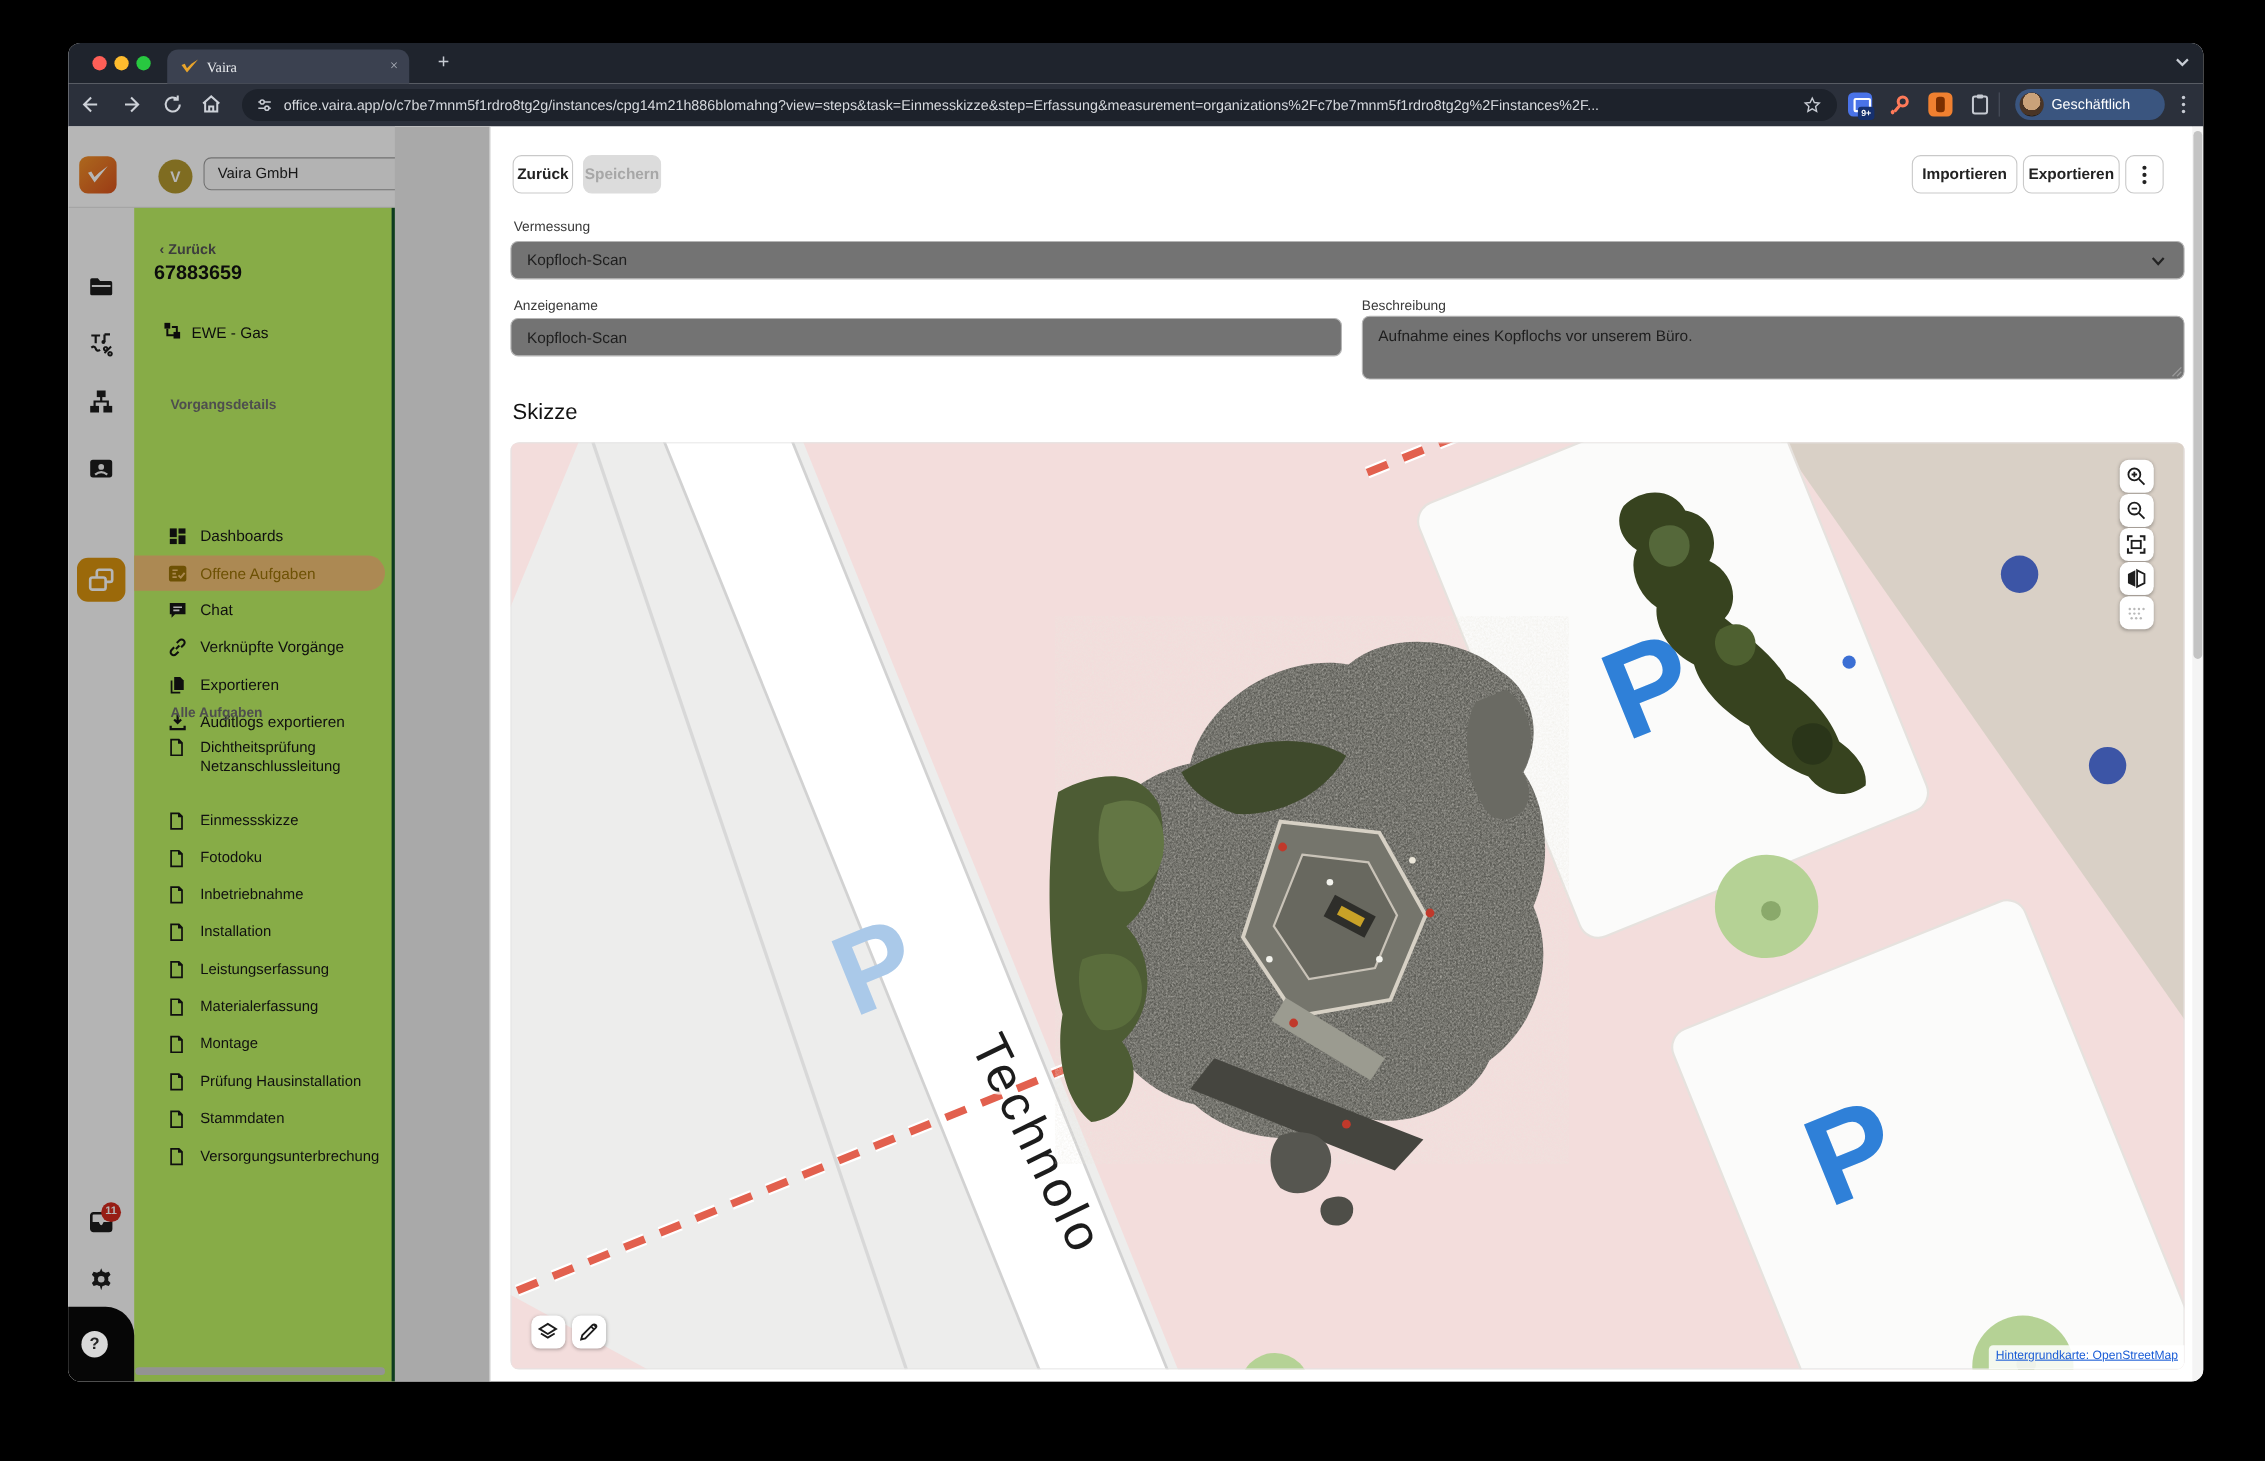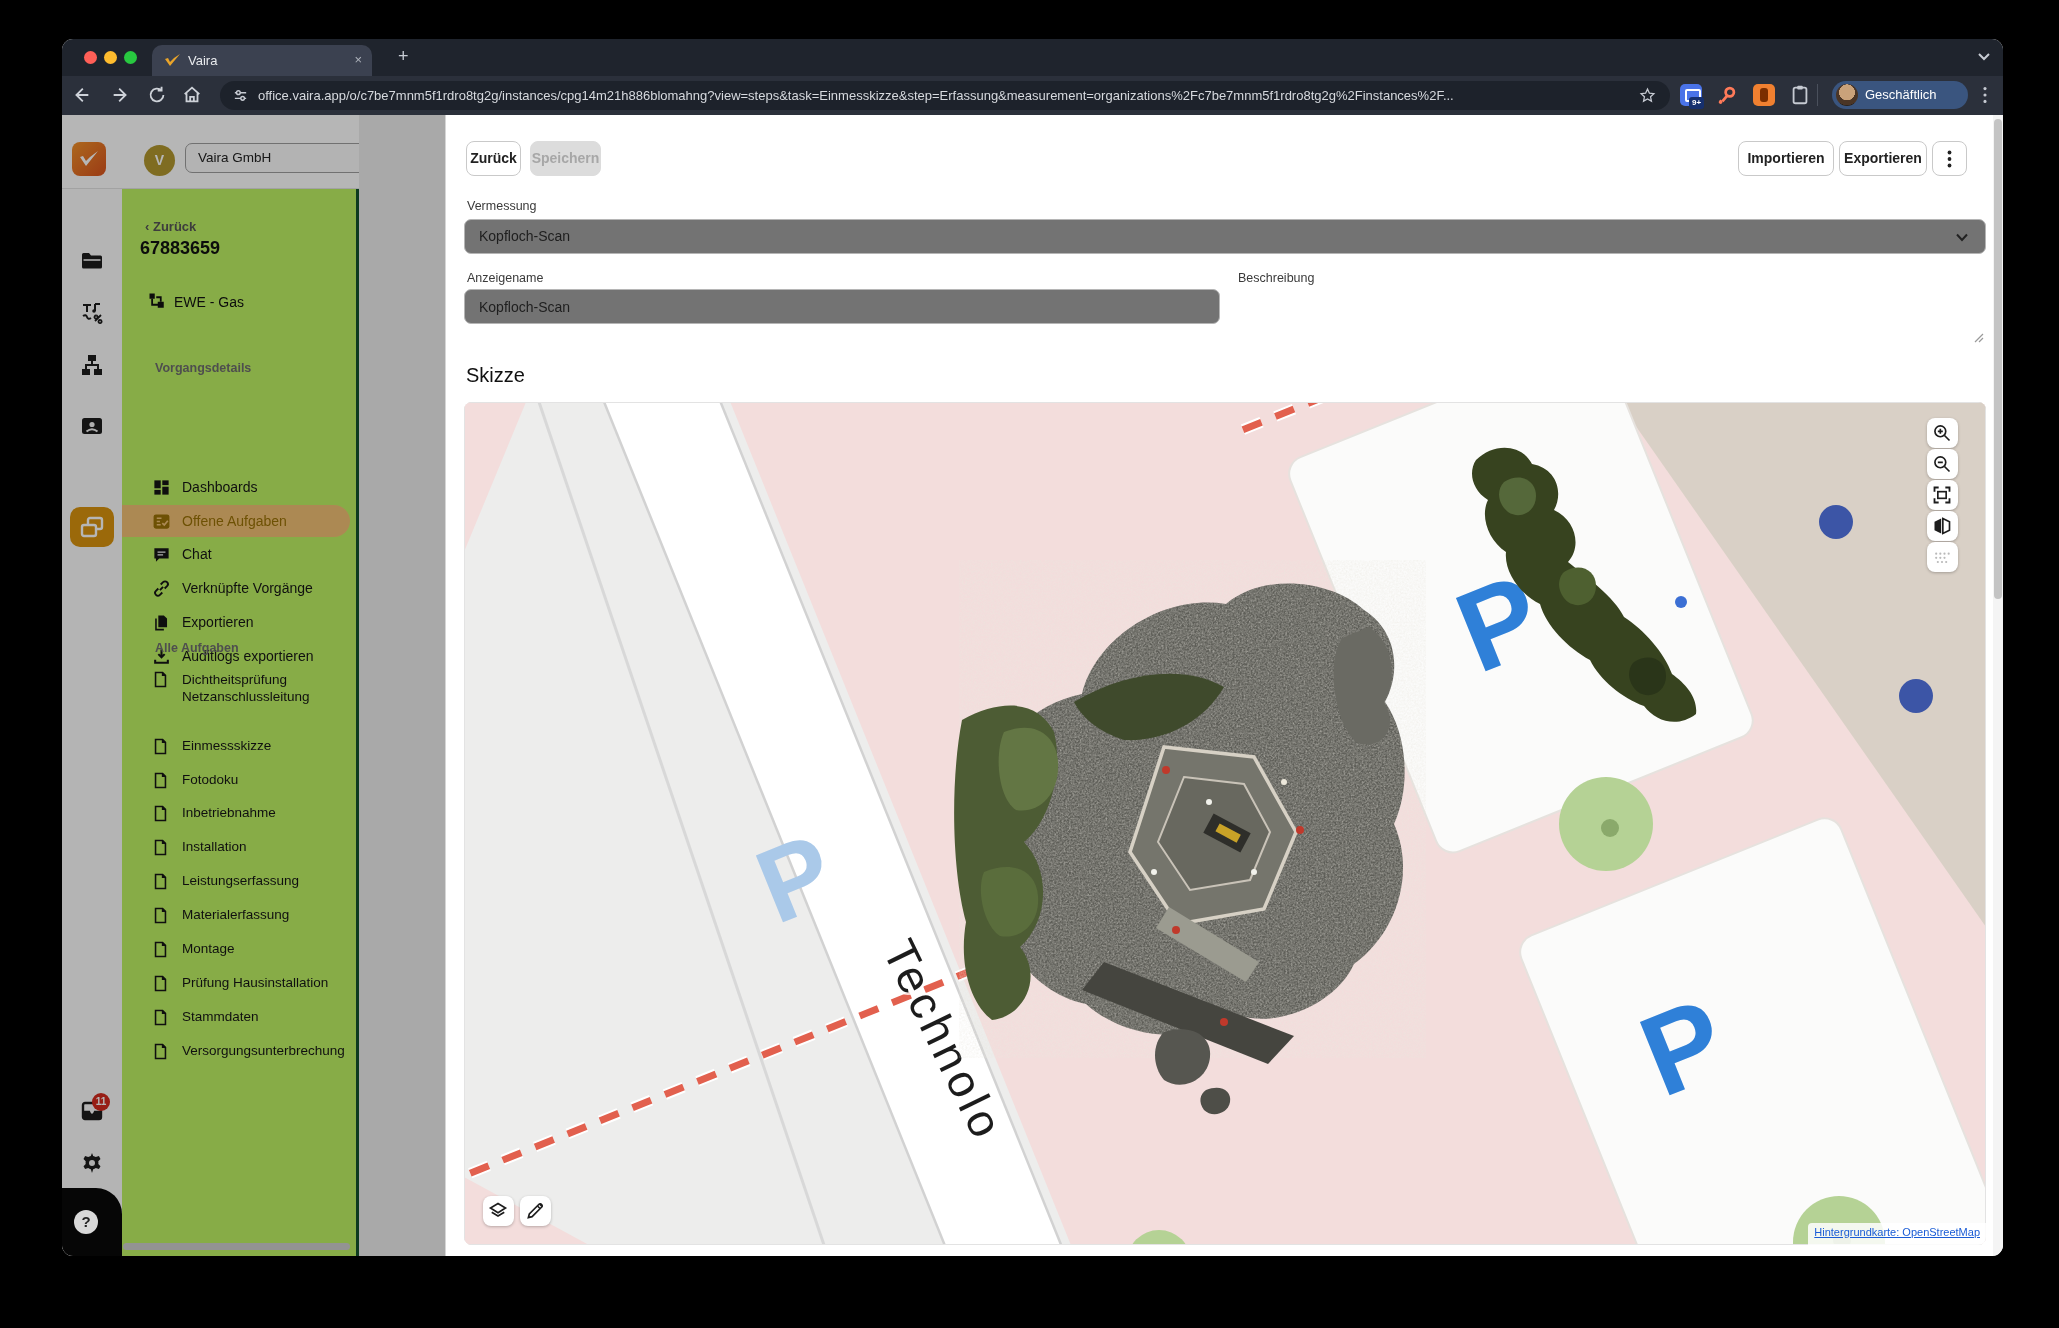--- a/index.html
+++ b/index.html
@@ -3,21 +3,21 @@
 <meta charset="utf-8">
 <style>
   html,body{margin:0;padding:0;background:#000;font-family:"Liberation Sans",sans-serif;}
   .stage{position:relative;width:2059px;height:1328px;background:#000;overflow:hidden;}
   .abs{position:absolute;}
   .window{position:absolute;left:62px;top:39px;width:1941px;height:1217px;border-radius:11px;overflow:hidden;background:#fff;}
   
   .tabbar{position:absolute;left:0;top:0;width:100%;height:37px;background:#1f242d;}
   .light{position:absolute;top:12px;width:13px;height:13px;border-radius:50%;}
   .tab{position:absolute;left:90px;top:6px;width:220px;height:31px;background:#3b listed;}
-  .tab{background:#3b4150;border-radius:10px 10px 0 0;}
+  .tab{background:#3b4150;border-radius:10px 10px 0 0;font-family:Liberation Serif, serif;}
   .tabtitle{position:absolute;left:36px;top:8px;color:#e9ebee;font-size:13px;}
   .tabclose{position:absolute;right:10px;top:7px;color:#aeb3bc;font-size:13px;cursor:default;}
   .newtab{position:absolute;left:336px;top:7px;color:#c7ccd4;font-size:18px;}
   .toolbar{position:absolute;left:0;top:37px;width:100%;height:39px;background:#2b303b;}
   .navic{position:absolute;top:8px;width:22px;height:22px;color:#cdd1d8;}
   .urlpill{position:absolute;left:158px;top:5px;width:1450px;height:29px;background:#1d222b;border-radius:15px;color:#d2d6dc;}
   .urltext{position:absolute;left:38px;top:7px;font-size:13px;white-space:nowrap;overflow:hidden;width:1375px;color:#d6d9de;}
   .profile{position:absolute;top:5px;height:28px;background:#3a557f;border-radius:14px;color:#fff;font-size:13px;}
   
   .appheader{position:absolute;left:0;top:76px;width:383px;height:74px;background:#fff;border-bottom:1px solid #e3e3e3;box-sizing:border-box;}
@@ -344,20 +344,21 @@
       <span>Kopfloch-Scan</span>
       <svg class="abs" style="right:16px;top:12px" width="14" height="11" viewBox="0 0 14 10">
             <path d="M2 2 L7 7.5 L12 2" stroke="#222" stroke-width="2" fill="none"></path>
           </svg>
     </div>
 
     <div class="flabel" style="left:21px;top:156px">Anzeigename</div>
     <input class="field" style="left: 18px; top: 174px; width: 756px; height: 35px; padding: 0px 14px;" value="Kopfloch-Scan">
 
     <div class="flabel" style="left:792px;top:156px">Beschreibung</div>
+    <textarea class="field" style="left: 792px; top: 172px; width: 748px; height: 58px; padding: 9px 14px; resize: none;">Aufnahme eines Kopflochs vor unserem Büro.</textarea>
     <svg class="abs" style="left:1528px;top:218px" width="10" height="10" viewBox="0 0 10 10">
           <path d="M9 1 L1 9 M9 5 L5 9" stroke="#9a9a9a" stroke-width="1.2"></path>
         </svg>
 
     <div class="abs" style="left:20px;top:249px;font-size:20px;font-weight:normal;color:#111">Skizze</div>
 
     <div class="mapwrap">
       <svg width="1522" height="843" viewBox="0 0 1522 843">
         <defs>
           <filter id="speck" x="-5%" y="-5%" width="110%" height="110%">

